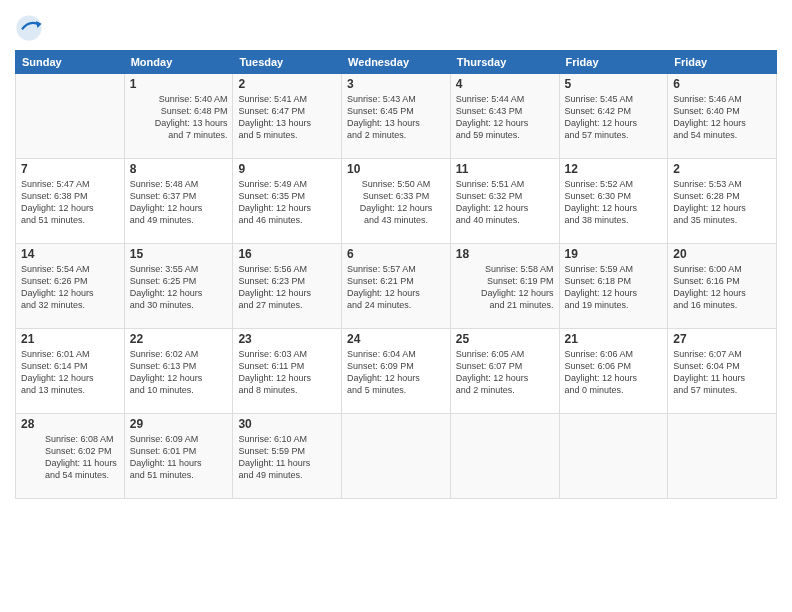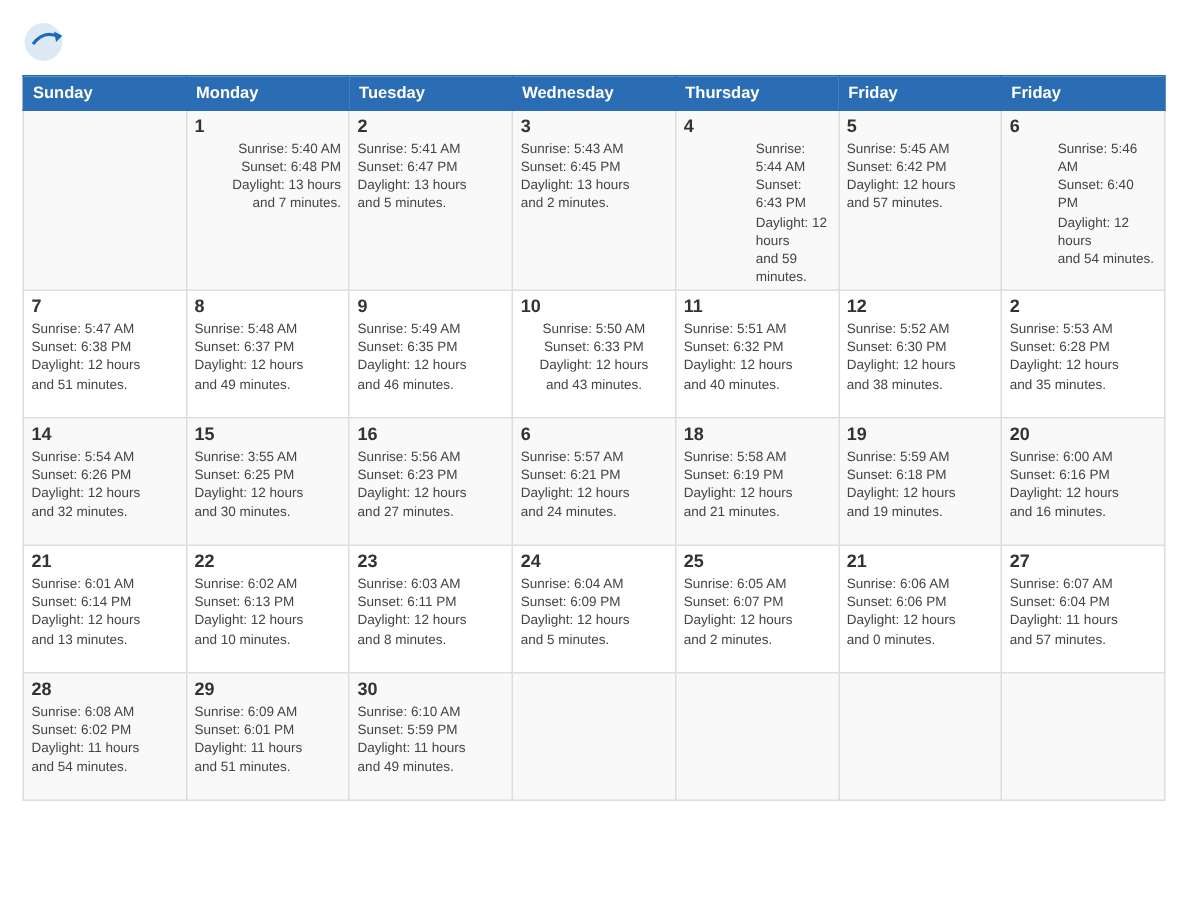--- a/index.html
+++ b/index.html
@@ -148,35 +148,35 @@
           </td>
           <td>
             <span class="day-number">3</span>
             <div class="day-info" style="white-space: pre-line;">Sunrise: 5:43 AM
 Sunset: 6:45 PM
 Daylight: 13 hours
 and 2 minutes.</div>
           </td>
           <td>
             <span class="day-number">4</span>
-            <div class="day-info" style="white-space: pre-line; margin-left: 48px;">Sunrise: 5:44 AM
+            <div class="day-info" style="white-space: pre-line;">Sunrise: 5:44 AM
 Sunset: 6:43 PM
 Daylight: 12 hours
 and 59 minutes.</div>
           </td>
           <td>
             <span class="day-number">5</span>
             <div class="day-info" style="white-space: pre-line;">Sunrise: 5:45 AM
 Sunset: 6:42 PM
 Daylight: 12 hours
 and 57 minutes.</div>
           </td>
           <td>
             <span class="day-number">6</span>
-            <div class="day-info" style="white-space: pre-line; margin-left: 32px;">Sunrise: 5:46 AM
+            <div class="day-info" style="white-space: pre-line;">Sunrise: 5:46 AM
 Sunset: 6:40 PM
 Daylight: 12 hours
 and 54 minutes.</div>
           </td>
         </tr>
         <tr>
           <td>
             <span class="day-number">7</span>
             <div class="day-info" style="white-space: pre-line;">Sunrise: 5:47 AM
 Sunset: 6:38 PM
@@ -250,21 +250,21 @@
           </td>
           <td>
             <span class="day-number">6</span>
             <div class="day-info" style="white-space: pre-line;">Sunrise: 5:57 AM
 Sunset: 6:21 PM
 Daylight: 12 hours
 and 24 minutes.</div>
           </td>
           <td>
             <span class="day-number">18</span>
-            <div class="day-info" style="white-space: pre-line;">Sunrise: 5:58 AM
+            <div class="day-info" style="white-space: pre-line; text-align: right;">Sunrise: 5:58 AM
 Sunset: 6:19 PM
 Daylight: 12 hours
 and 21 minutes.</div>
           </td>
           <td>
             <span class="day-number">19</span>
             <div class="day-info" style="white-space: pre-line;">Sunrise: 5:59 AM
 Sunset: 6:18 PM
 Daylight: 12 hours
 and 19 minutes.</div>
@@ -324,21 +324,21 @@
             <span class="day-number">27</span>
             <div class="day-info" style="white-space: pre-line;">Sunrise: 6:07 AM
 Sunset: 6:04 PM
 Daylight: 11 hours
 and 57 minutes.</div>
           </td>
         </tr>
         <tr>
           <td>
             <span class="day-number">28</span>
-            <div class="day-info" style="white-space: pre-line;">Sunrise: 6:08 AM
+            <div class="day-info" style="white-space: pre-line; margin-left: 24px;">Sunrise: 6:08 AM
 Sunset: 6:02 PM
 Daylight: 11 hours
 and 54 minutes.</div>
           </td>
           <td>
             <span class="day-number">29</span>
             <div class="day-info" style="white-space: pre-line;">Sunrise: 6:09 AM
 Sunset: 6:01 PM
 Daylight: 11 hours
 and 51 minutes.</div>

